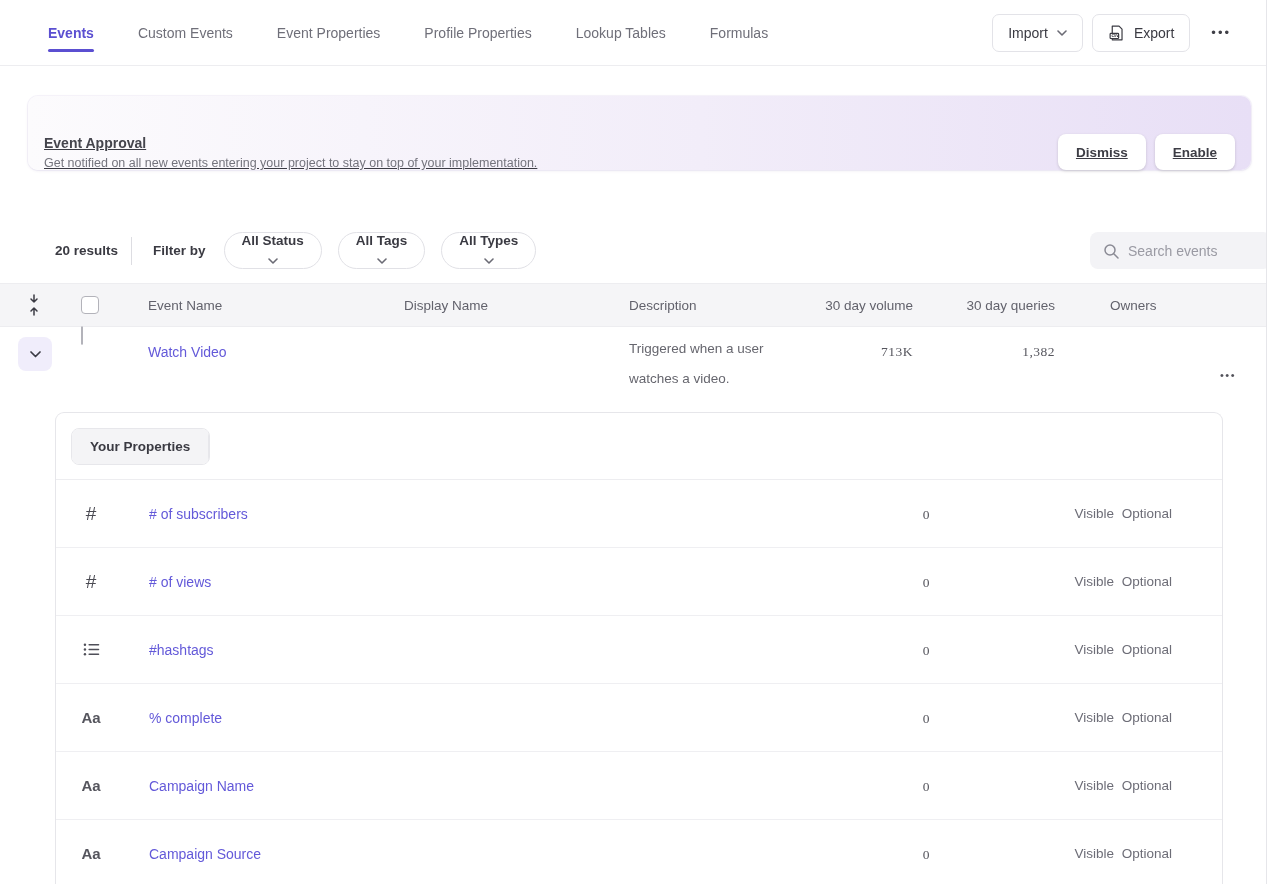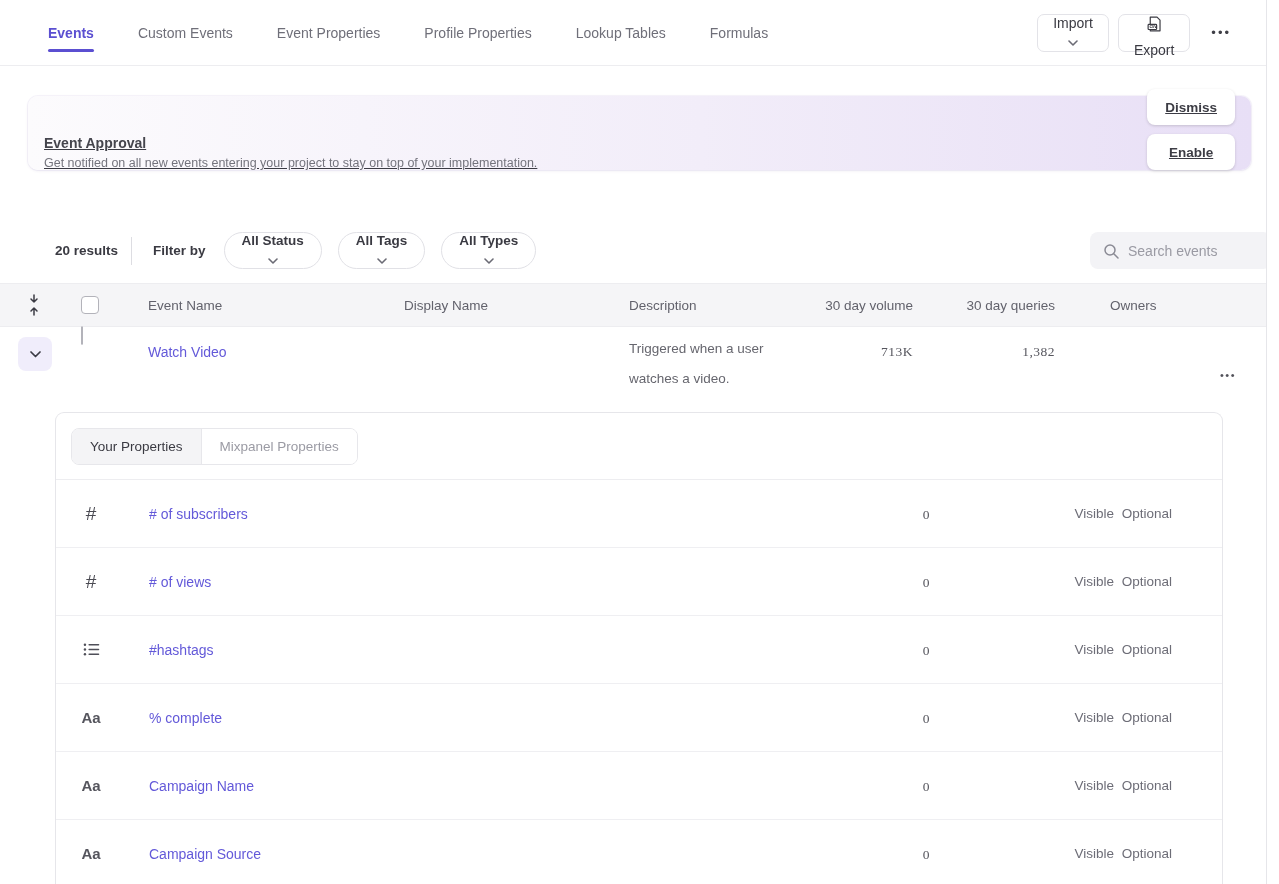--- a/index.html
+++ b/index.html
@@ -20,34 +20,34 @@
   .nav-tabs { display:flex; gap:44px; list-style:none; margin:0; padding:0; }
   .nav-tab { font-size:14px; font-weight:500; color:#6f6f79; cursor:pointer;
     position:relative; white-space:nowrap; }
   .nav-tab.active { color:var(--accent); font-weight:700; }
   .nav-tab.active::after { content:""; position:absolute; left:0; right:0;
     top:calc(100% + 8px); height:3px; border-radius:2px; background:var(--accent); }
   .topnav-right { margin-left:auto; display:flex; align-items:center; gap:9px; }
   .btn-outline { display:inline-flex; align-items:center; gap:9px; height:38px;
     padding:0 15px; border:1px solid #e3e3e8; border-radius:7px; background:#fff;
     font-size:14px; font-weight:500; color:#3a3a42; cursor:pointer;
-    font-family:inherit;flex-direction:column; }
+    font-family:inherit; }
   .chev { color:#6b6b75; display:inline-flex; }
   .more-btn { margin-left:8px; background:none; border:none; cursor:pointer;
     font-size:13px; letter-spacing:2px; color:#3f3f46; padding:6px 4px; }
 
   
   .banner { margin:30px 28px 0 28px; height:74px; border-radius:10px;
     background:linear-gradient(90deg,#fcfbfd 0%,#f2edf9 55%,#e8dff6 100%);
     box-shadow:0 1px 3px rgba(90,70,140,.10), 0 0 0 1px rgba(120,90,180,.06);
     display:flex; align-items:flex-end; padding:0 16px 0 16px;text-decoration:underline; }
   .banner-text { display:flex; flex-direction:column; gap:5px; }
   .banner-title { font-size:14px; font-weight:700; color:#45454d; }
   .banner-desc { font-size:12.5px; color:#74747d; }
-  .banner-actions { margin-left:auto; display:flex; gap:9px;flex-direction:column; }
+  .banner-actions { margin-left:auto; display:flex; gap:9px; }
   .btn-white { height:36px; padding:0 18px; background:#fff; border:none;
     border-radius:8px; font-size:13.5px; font-weight:600; color:#3d3d45;
     box-shadow:0 1px 3px rgba(0,0,0,.16); cursor:pointer; font-family:inherit; }
 
   
   .filter-row { margin:62px 0 0 55px; display:flex; align-items:center;
     height:37px; position:relative; }
   .results-count { font-size:13.5px; font-weight:700; color:#3a3a42; }
   .vdiv { width:1px; height:28px; background:#dddde2; margin:0 21px 0 13px; }
   .filter-label { font-size:13.5px; font-weight:700; color:#3a3a42; margin-right:18px; }
@@ -93,21 +93,21 @@
     letter-spacing:1.5px; color:#52525a; padding:4px; }
 
   
   .prop-card { margin-left:55px; width:1168px; background:#fff;
     border:1px solid #e6e6ea; border-bottom:none; border-radius:9px 9px 0 0; }
   .prop-tabs-bar { height:67px; border-bottom:1px solid #ededf0;
     padding:15px 0 0 15px; }
   .prop-tabs { display:inline-flex; border:1px solid #e7e7eb; border-radius:8px;
     overflow:hidden; height:37px; }
   .prop-tab { display:flex; align-items:center; padding:0 18px; font-size:13.5px;
-    font-weight:400; cursor:pointer; background:#fff; color:#9b9ba4; }
+    font-weight:700; cursor:pointer; background:#fff; color:#9b9ba4; }
   .prop-tab.active { background:#f4f4f6; color:#3a3a42;
     border-right:1px solid #e7e7eb; }
   .prop-row { display:grid; grid-template-columns:70px 556px 248px 184px 1fr;
     height:68px; border-bottom:1px solid #efeff2; align-items:center; }
   .p-icon { justify-self:center; display:flex; align-items:center; color:#4f4f58; }
   .glyph-hash { font-size:19px; font-weight:500; color:#4a4a52; }
   .glyph-text { font-size:15px; font-weight:600; color:#55555d; }
   .p-name { padding-left:23px; font-size:14px; font-weight:500; color:var(--link);
     cursor:pointer; }
   .p-val { justify-self:end; }
@@ -247,21 +247,20 @@
   <div class="actions-cell">
       <button class="dots">•••</button>
     </div>
   <div></div>
 </div>
 
 <div class="prop-card">
   <div class="prop-tabs-bar">
     <div class="prop-tabs">
       <div class="prop-tab active">Your Properties</div>
-      <div class="prop-tab">Mixpanel Properties</div>
     </div>
   </div>
 
   <div class="prop-row">
     <div class="p-icon">
         <span class="glyph-hash">#</span>
       </div>
     <div class="p-name"># of subscribers</div>
     <div class="p-val"><span class="mono">0</span></div>
     <div class="p-vis">Visible</div>

